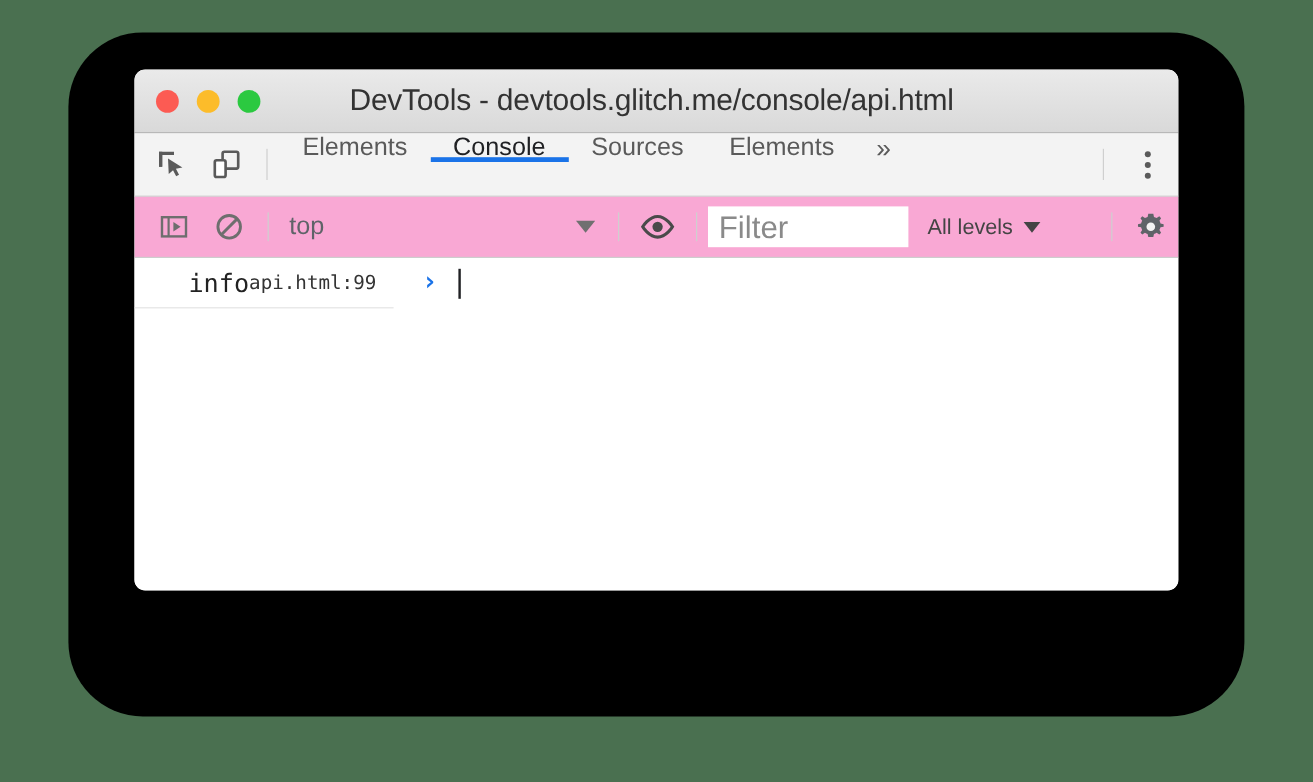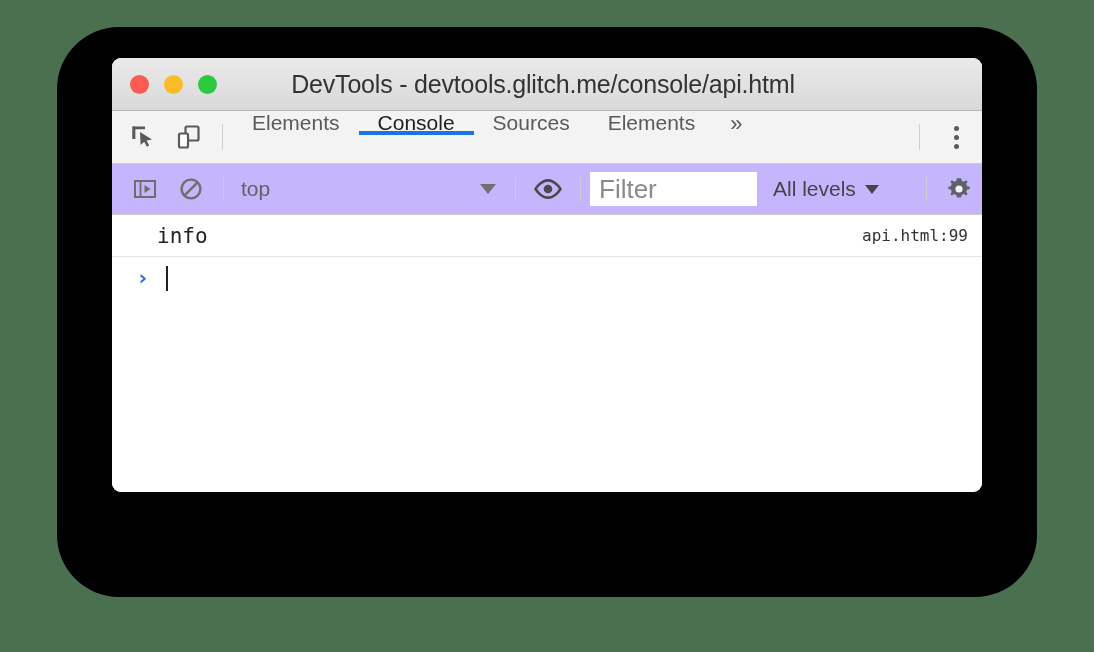--- a/index.html
+++ b/index.html
@@ -142,21 +142,21 @@
     height: 5px;
     border-radius: 50%;
     background: #5a5a5a;
     display: block;
   }
 
   
   .consolebar {
     height: 50px;
     flex: 0 0 50px;
-    background: #c4b5fd;
+    background: #f9a8d4;
     border-bottom: 1px solid #cdcdcd;
     display: flex;
     align-items: center;
     padding-left: 10px;
   }
   .cb-icon-btn {
     width: 46px;
     height: 50px;
     display: flex;
     align-items: center;
@@ -195,38 +195,38 @@
     align-items: center;
     padding-left: 9px;
     font-size: 26px;
     color: #8a8a8a;
   }
   .levels {
     display: flex;
     align-items: center;
     gap: 9px;
     padding: 0 12px 0 16px;
-    font-size: 21px;
+    font-size: 18px;
     color: #444444;
   }
   .caret-sm {
     width: 0;
     height: 0;
     border-left: 7px solid transparent;
     border-right: 7px solid transparent;
     border-top: 9px solid #444444;
   }
   .cb-spacer { flex: 1 1 auto; }
 
   
   .console-body {
     flex: 1 1 auto;
     background: #ffffff;
     display: flex;
-    flex-direction: column;
+    flex-direction: row;
   }
   .msg-row {
     height: 41px;
     flex: 0 0 41px;
     border-bottom: 1px solid #e4e4e4;
     display: flex;
     align-items: center;
     padding: 0 14px 0 45px;
   }
   .msg-text {

